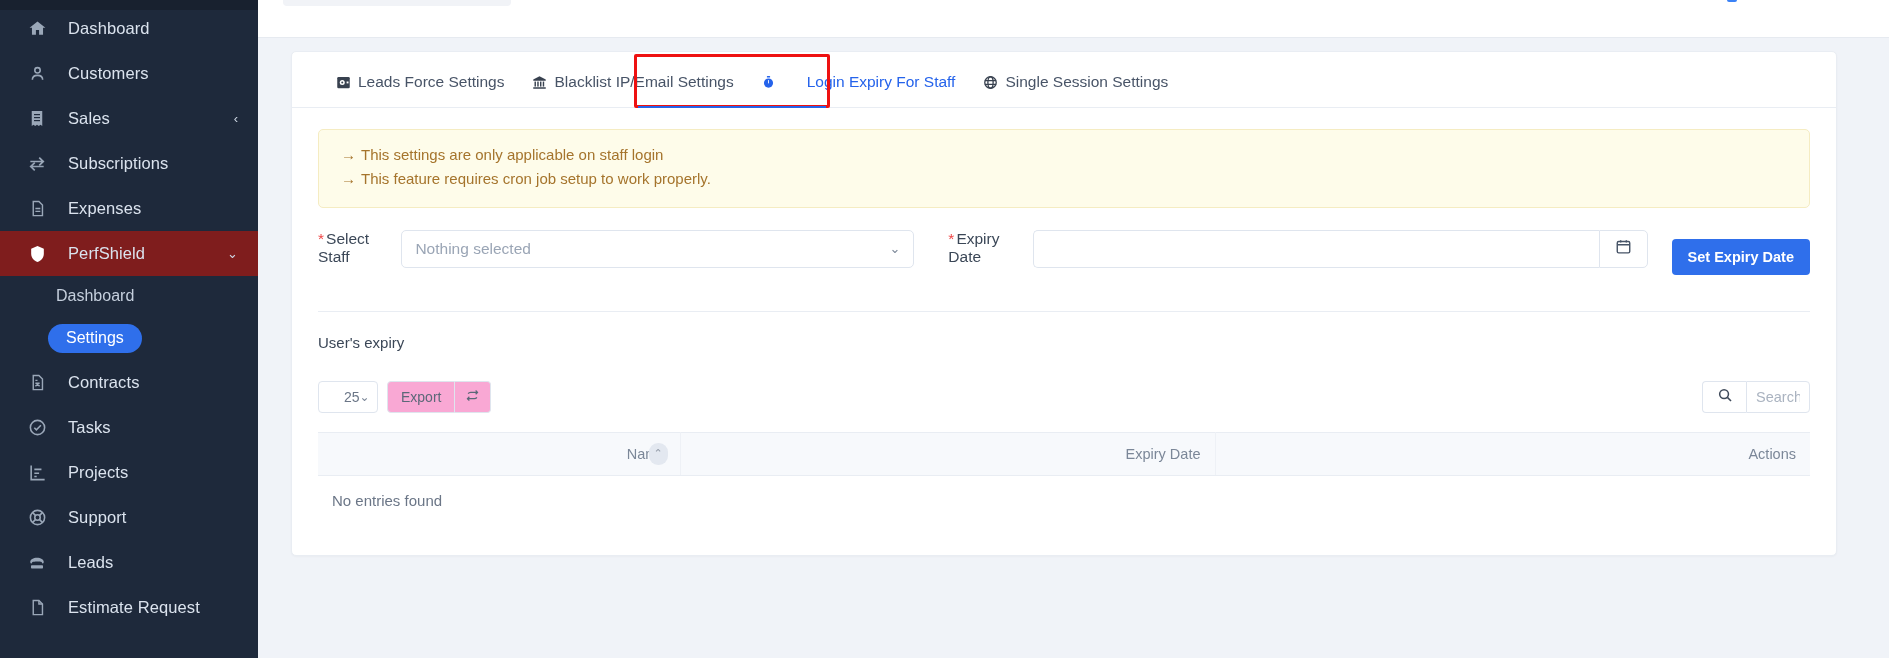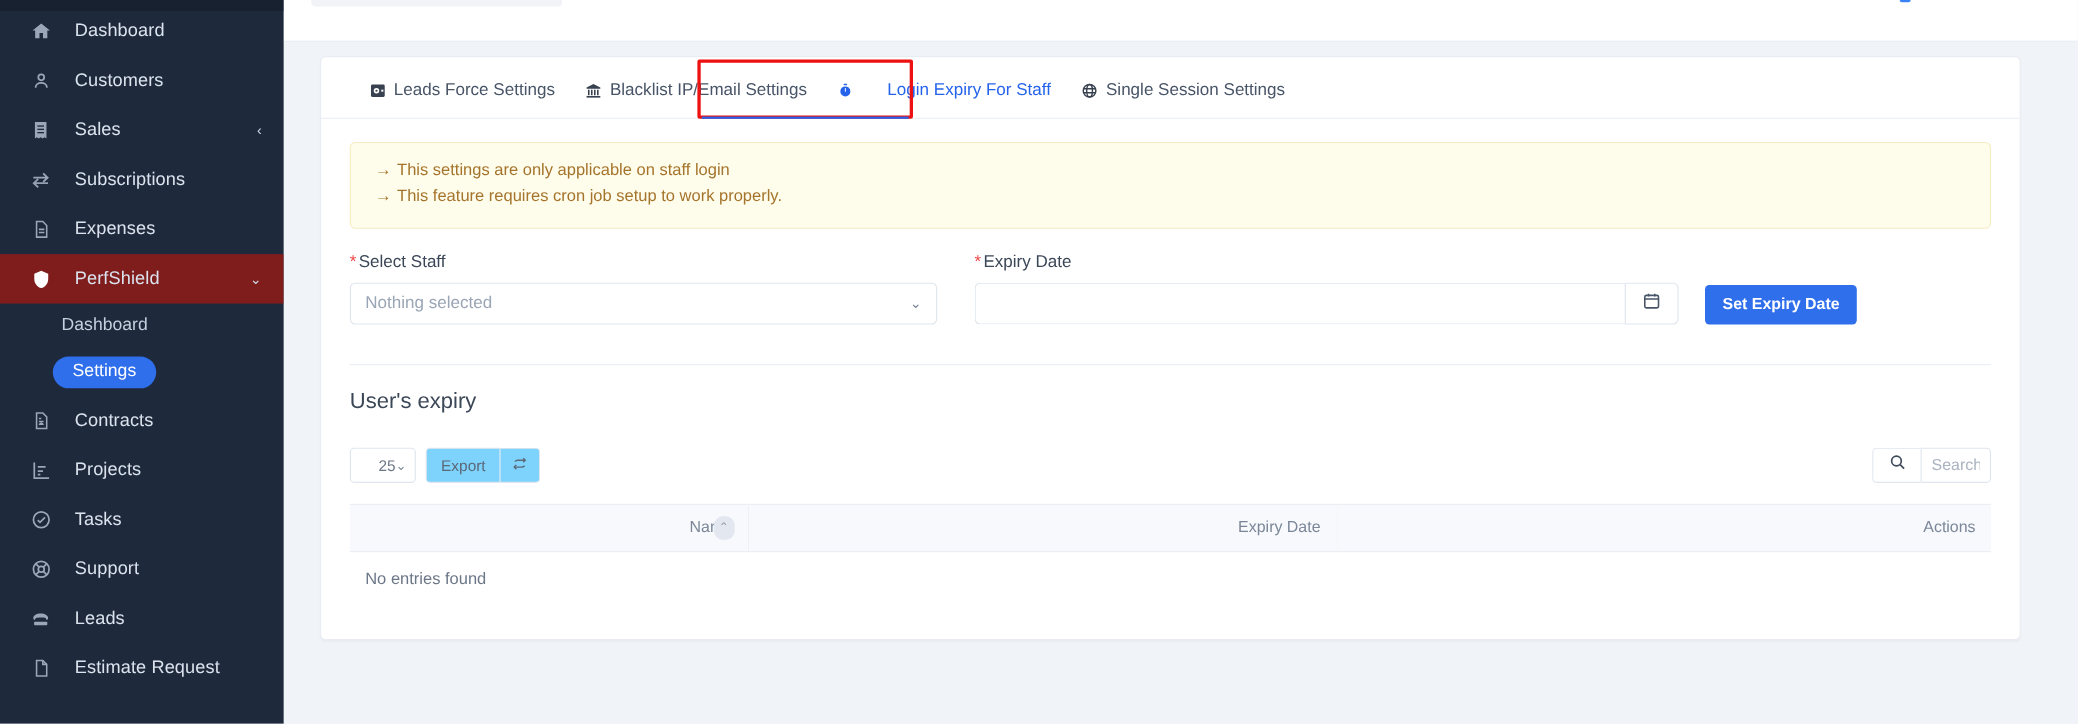--- a/index.html
+++ b/index.html
@@ -140,21 +140,21 @@
     font-size: 15px;
     line-height: 1.62;
   }
   .alert .arrow { margin-right: 5px; }
 
   
   .form-row {
     display: flex; align-items: flex-end; gap: 0;
     margin-top: 22px;
   }
-  .fg { display: flex; flex-direction: column; }
+  .fg { display: flex; }
   .fg-label {
     font-size: 15.5px; color: #3b4757; margin-bottom: 9px;
   }
   .req { color: #ef4444; margin-right: 2px; }
   .select-box {
     width: 534px; height: 38px;
     border: 1px solid #dfe5ee; border-radius: 5px;
     background: #fff;
     display: flex; align-items: center;
     padding: 0 13px;
@@ -193,42 +193,42 @@
     font-weight: bold;
     padding: 0 16px;
     cursor: pointer;
     font-family: "Liberation Sans", sans-serif;
     white-space: nowrap;
   }
 
   .divider { height: 1px; background: #e9edf3; margin-top: 36px; }
 
   .section-title {
-    font-size: 20px; color: #3b4757;
+    font-size: 15px; color: #3b4757;
     margin-top: 22px; font-weight: normal;
   }
 
   
   .table-controls {
     display: flex; align-items: center;
     margin-top: 30px;
   }
   .len-select {
     width: 60px; height: 32px;
     border: 1px solid #dfe5ee; border-radius: 4px;
     background: #fff; display: flex; align-items: center;
     padding: 0 25px; font-size: 14px; color: #6b7687;
     cursor: pointer;
   }
   .len-select .lchev { margin-left: auto; color: #7b8798; font-size: 12px; }
   .btn-grp { display: flex; margin-left: 9px; }
   .btn-grp .gbtn {
     height: 32px;
     border: 1px solid #dfe5ee;
-    background: #7dd3fc;
+    background: #f9a8d4;
     font-size: 14px; color: #5c6878;
     display: flex; align-items: center; justify-content: center;
     padding: 0 13px; cursor: pointer;
     font-family: "Liberation Sans", sans-serif;
     text-align: center;
   }
   .btn-grp .gbtn:first-child { border-radius: 4px 0 0 4px; }
   .btn-grp .gbtn:last-child { border-radius: 0 4px 4px 0; border-left: none; padding: 0 10px; }
 
   .search-grp { margin-left: auto; display: flex; height: 32px; }
@@ -363,35 +363,35 @@
             <path d="M6 2h8l5 5v15H6z"></path>
             <path d="M9 9h3M9 13h6M9 17l3-2 3 2"></path>
           </svg>
       </span>
       <span class="lbl">Contracts</span>
     </div>
 
     <div class="nav-item">
       <span class="ico">
         <svg width="19" height="19" viewBox="0 0 24 24" fill="none" stroke="currentColor" stroke-width="2">
+            <circle cx="12" cy="12" r="9"></circle>
+            <path d="M8 12.3l2.6 2.6L16.3 9.2"></path>
+          </svg>
+      </span>
+      <span class="lbl">Tasks</span>
+    </div>
+
+    <div class="nav-item">
+      <span class="ico">
+        <svg width="19" height="19" viewBox="0 0 24 24" fill="none" stroke="currentColor" stroke-width="2">
             <path d="M4 3v18h17"></path>
             <path d="M8 8h9M8 13h6M8 17h3"></path>
           </svg>
       </span>
       <span class="lbl">Projects</span>
-    </div>
-
-    <div class="nav-item">
-      <span class="ico">
-        <svg width="19" height="19" viewBox="0 0 24 24" fill="none" stroke="currentColor" stroke-width="2">
-            <circle cx="12" cy="12" r="9"></circle>
-            <path d="M8 12.3l2.6 2.6L16.3 9.2"></path>
-          </svg>
-      </span>
-      <span class="lbl">Tasks</span>
     </div>
 
     <div class="nav-item">
       <span class="ico">
         <svg width="19" height="19" viewBox="0 0 24 24" fill="none" stroke="currentColor" stroke-width="2">
             <circle cx="12" cy="12" r="9"></circle>
             <circle cx="12" cy="12" r="3.4"></circle>
             <path d="M5.6 5.6 9.6 9.6M18.4 5.6 14.4 9.6M5.6 18.4 9.6 14.4M18.4 18.4 14.4 14.4"></path>
           </svg>
       </span>

